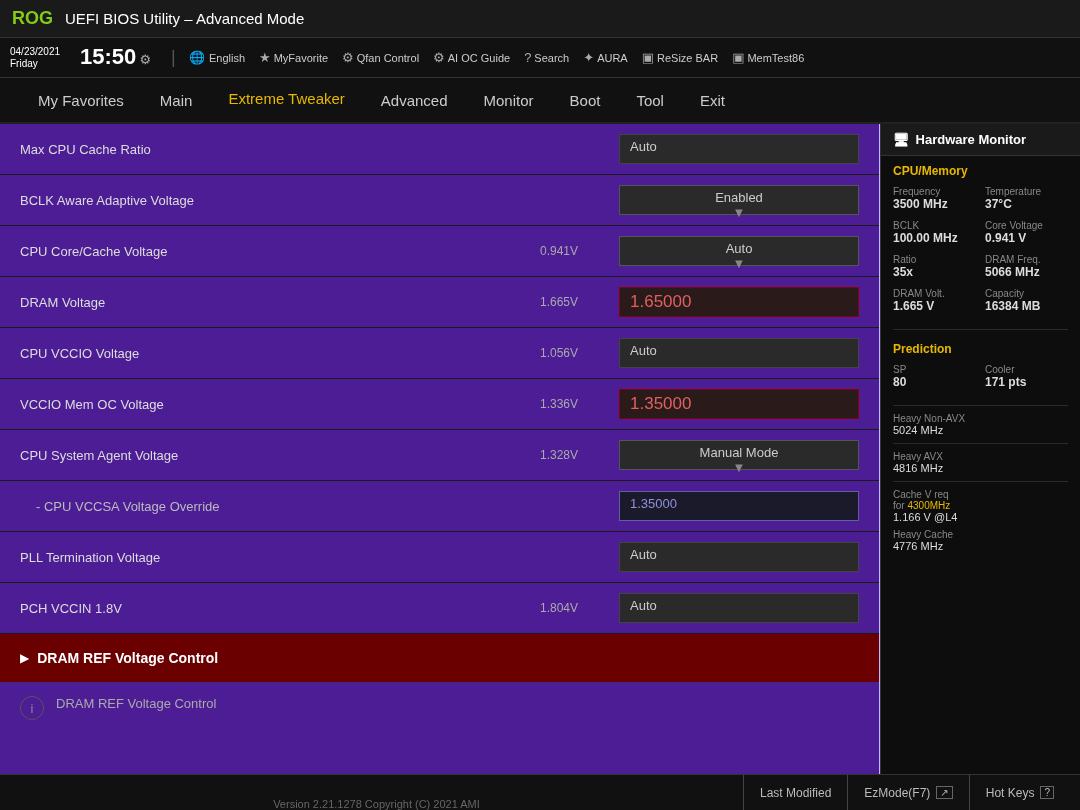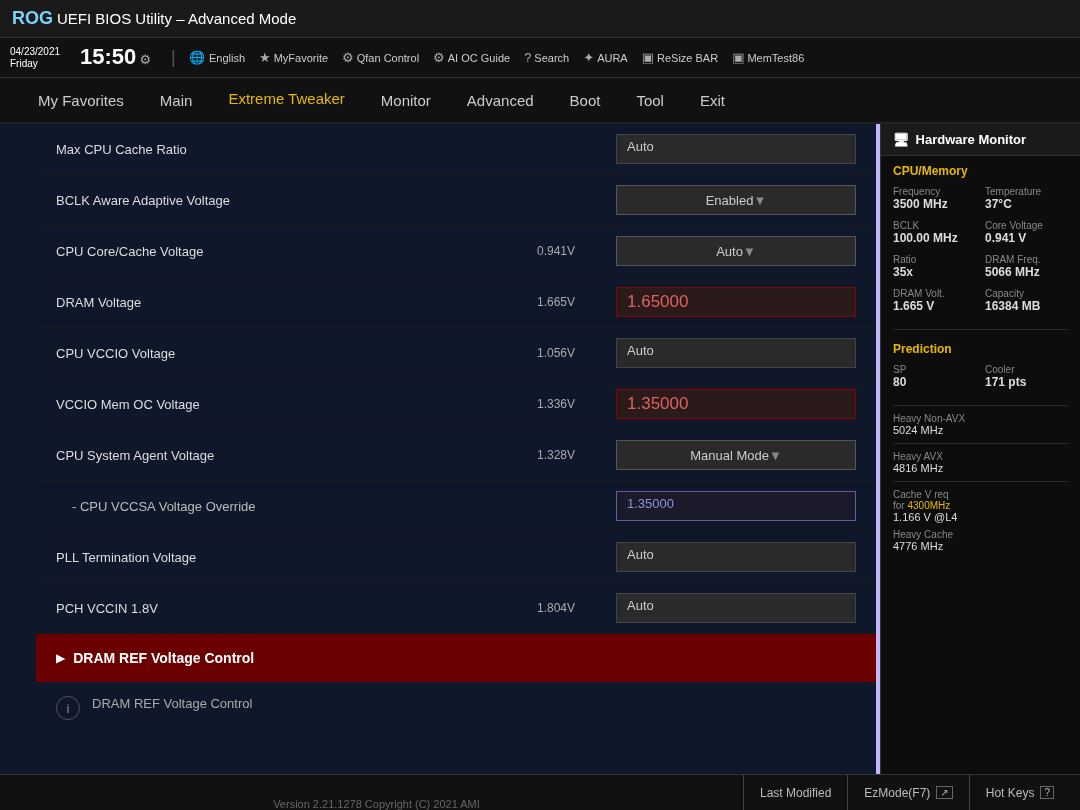--- a/index.html
+++ b/index.html
@@ -16,24 +16,24 @@
     
     #title-bar {
       background: #1a1a1a;
       height: 38px;
       display: flex;
       align-items: center;
       padding: 0 12px;
       border-bottom: 1px solid #333;
     }
     #title-bar .logo {
-      color: #7dd3fc;
+      color: #84cc16;
       font-weight: bold;
       font-size: 18px;
-      margin-right: 4px;
+      margin-right: 12px;
     }
     #title-bar .title {
       color: #fff;
       font-size: 15px;
     }
 
     
     #toolbar {
       background: #111;
       height: 40px;
@@ -94,24 +94,23 @@
 
     
     #main {
       display: flex;
       height: calc(810px - 38px - 40px - 46px - 36px);
     }
 
     
     #settings-panel {
       flex: 1;
-      background: #0f172a;
+      background: #4c1d95;
       overflow-y: auto;
-      border-right: 4px solid #c4b5fd;
-      padding-left: 36px;
+      border-right: 1px solid #c4b5fd;
     }
     #settings-panel::-webkit-scrollbar { width: 6px; }
     #settings-panel::-webkit-scrollbar-track { background: #111; }
     #settings-panel::-webkit-scrollbar-thumb { background: #444; }
 
     .setting-row {
       display: flex;
       align-items: center;
       padding: 10px 20px;
       border-bottom: 1px solid #1a1a1a;
@@ -146,22 +145,23 @@
     .ctrl-dropdown {
       background: #2a2a2a;
       border: 1px solid #555;
       color: #ccc;
       padding: 4px 10px;
       font-size: 13px;
       width: 240px;
       height: 30px;
       display: flex;
       align-items: center;
-      justify-content: center;
+      justify-content: space-between;
       cursor: pointer;
+      flex-direction: column;
     }
     .ctrl-dropdown .arrow { color: #888; }
     .ctrl-highlight {
       background: #2a1a1a;
       border: 1px solid #8b0000;
       color: #e06060;
       padding: 4px 10px;
       font-size: 17px;
       width: 240px;
       height: 30px;
@@ -351,22 +351,22 @@
   <div class="toolbar-item">
     <span class="t-icon">▣</span>
     <span>MemTest86</span>
   </div>
 </div>
 
 <div id="navbar">
   <div class="nav-item">My Favorites</div>
   <div class="nav-item">Main</div>
   <div class="nav-item active">Extreme Tweaker</div>
+  <div class="nav-item">Advanced</div>
   <div class="nav-item">Monitor</div>
-  <div class="nav-item">Advanced</div>
   <div class="nav-item">Boot</div>
   <div class="nav-item">Tool</div>
   <div class="nav-item">Exit</div>
 </div>
 
 <div id="main">
 
   <div id="settings-panel">
 
     <div id="settings-rows">

